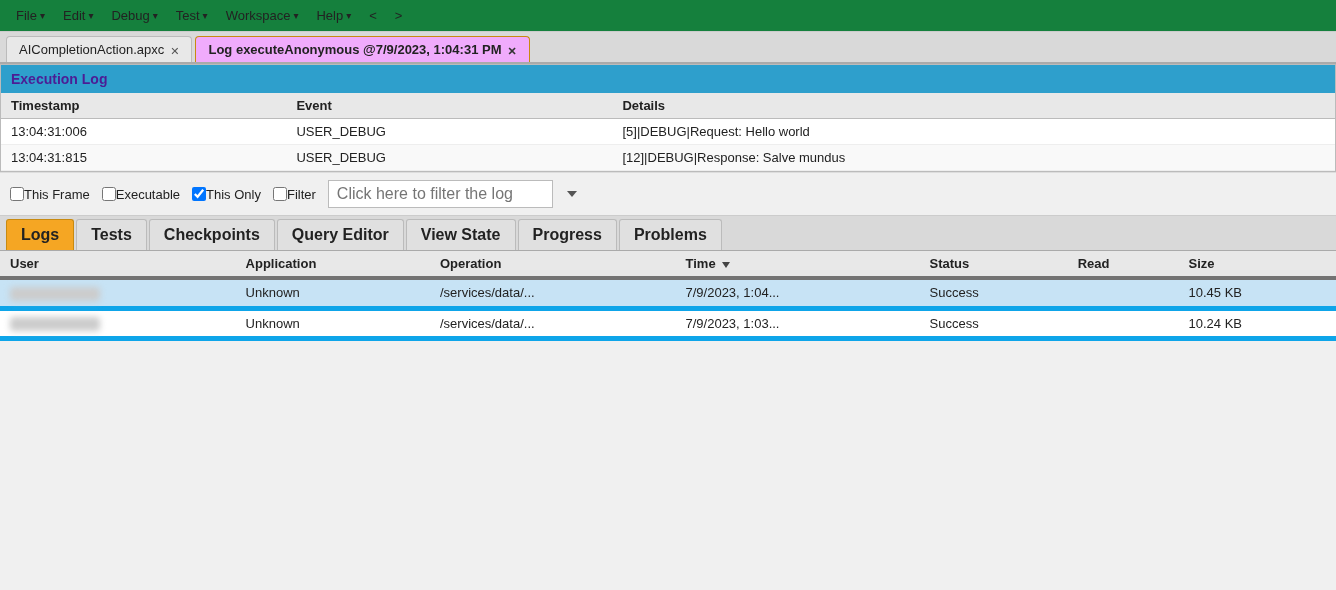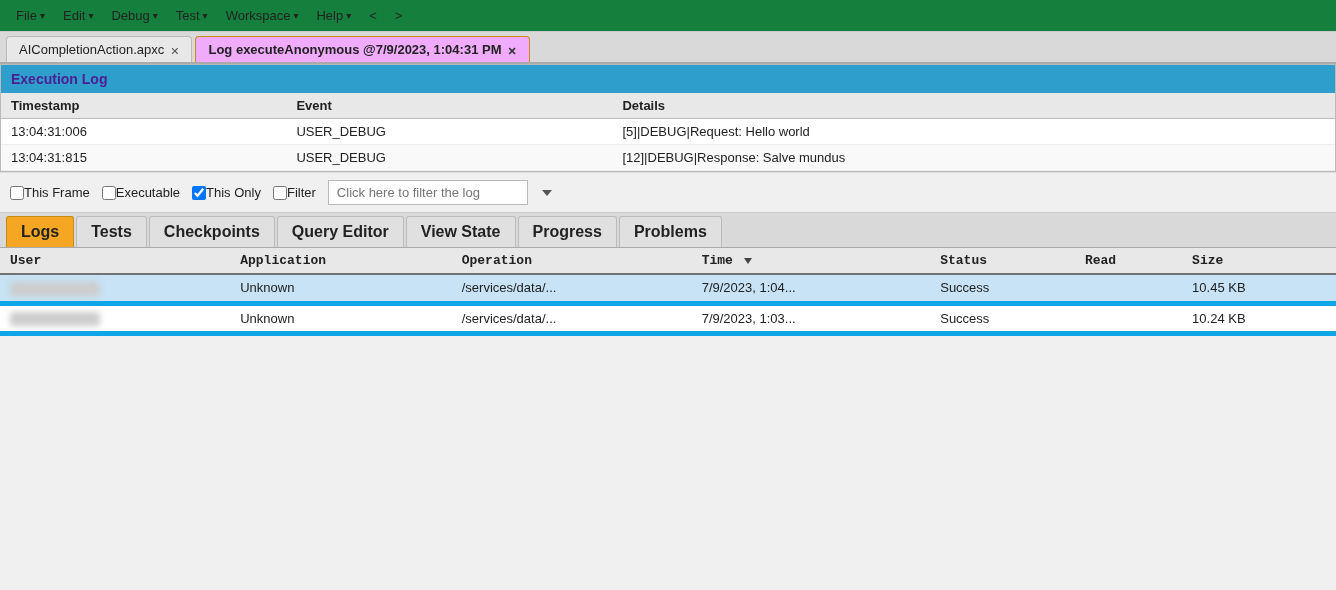--- a/index.html
+++ b/index.html
@@ -93,21 +93,21 @@
     .filter-item {
       display: flex; align-items: center; 
     }
     .filter-item input[type="checkbox"] {
       width: 14px; height: 14px; cursor: pointer;
     }
     .filter-input {
       border: 1px solid #bbb;
       background: #fff;
       padding: 4px 8px;
-      font-size: 13px;
+      font-size: 16px;
       color: #888;
       min-width: 200px;
       outline: none;
     }
     .dropdown-arrow {
       display: inline-block;
       width: 0; height: 0;
       border-left: 5px solid transparent;
       border-right: 5px solid transparent;
       border-top: 6px solid #555;
@@ -141,26 +141,25 @@
     }
 
     
     .log-table {
       width: 100%;
       border-collapse: collapse;
       background: #fff;
     }
     .log-table th {
       background: #e8e8e8;
-      border-bottom: 2px solid #737373;
+      border-bottom: 4px solid #737373;
       text-align: left;
       padding: 5px 10px;
       font-weight: bold;
       font-size: 13px;
-      font-family: Liberation Mono, monospace;
     }
     .log-table td {
       padding: 5px 10px;
       border-bottom: 5px solid #0ea5e9;
       font-size: 13px;
     }
     .log-table tr.selected td { background: #c7e3f5; }
 
     .sort-arrow {
       display: inline-block;

